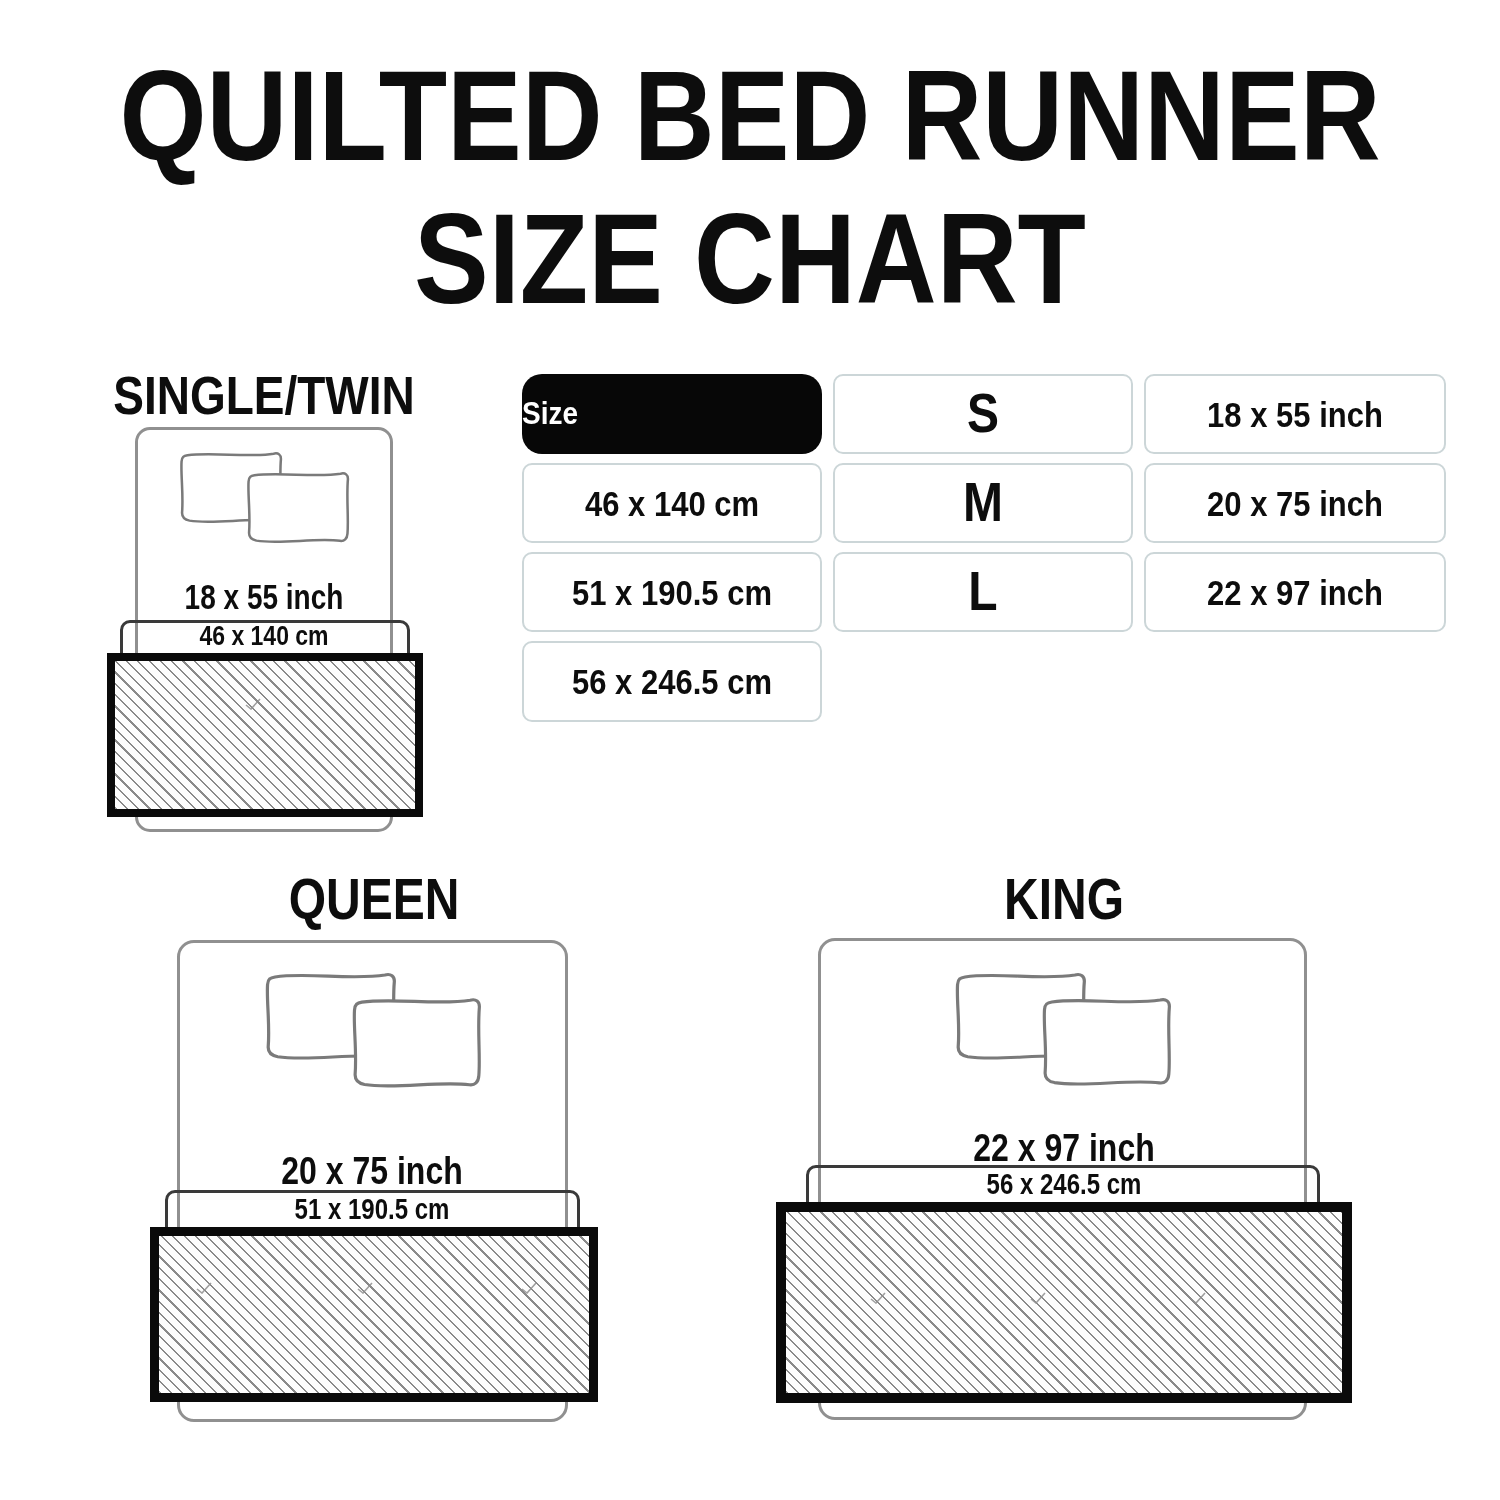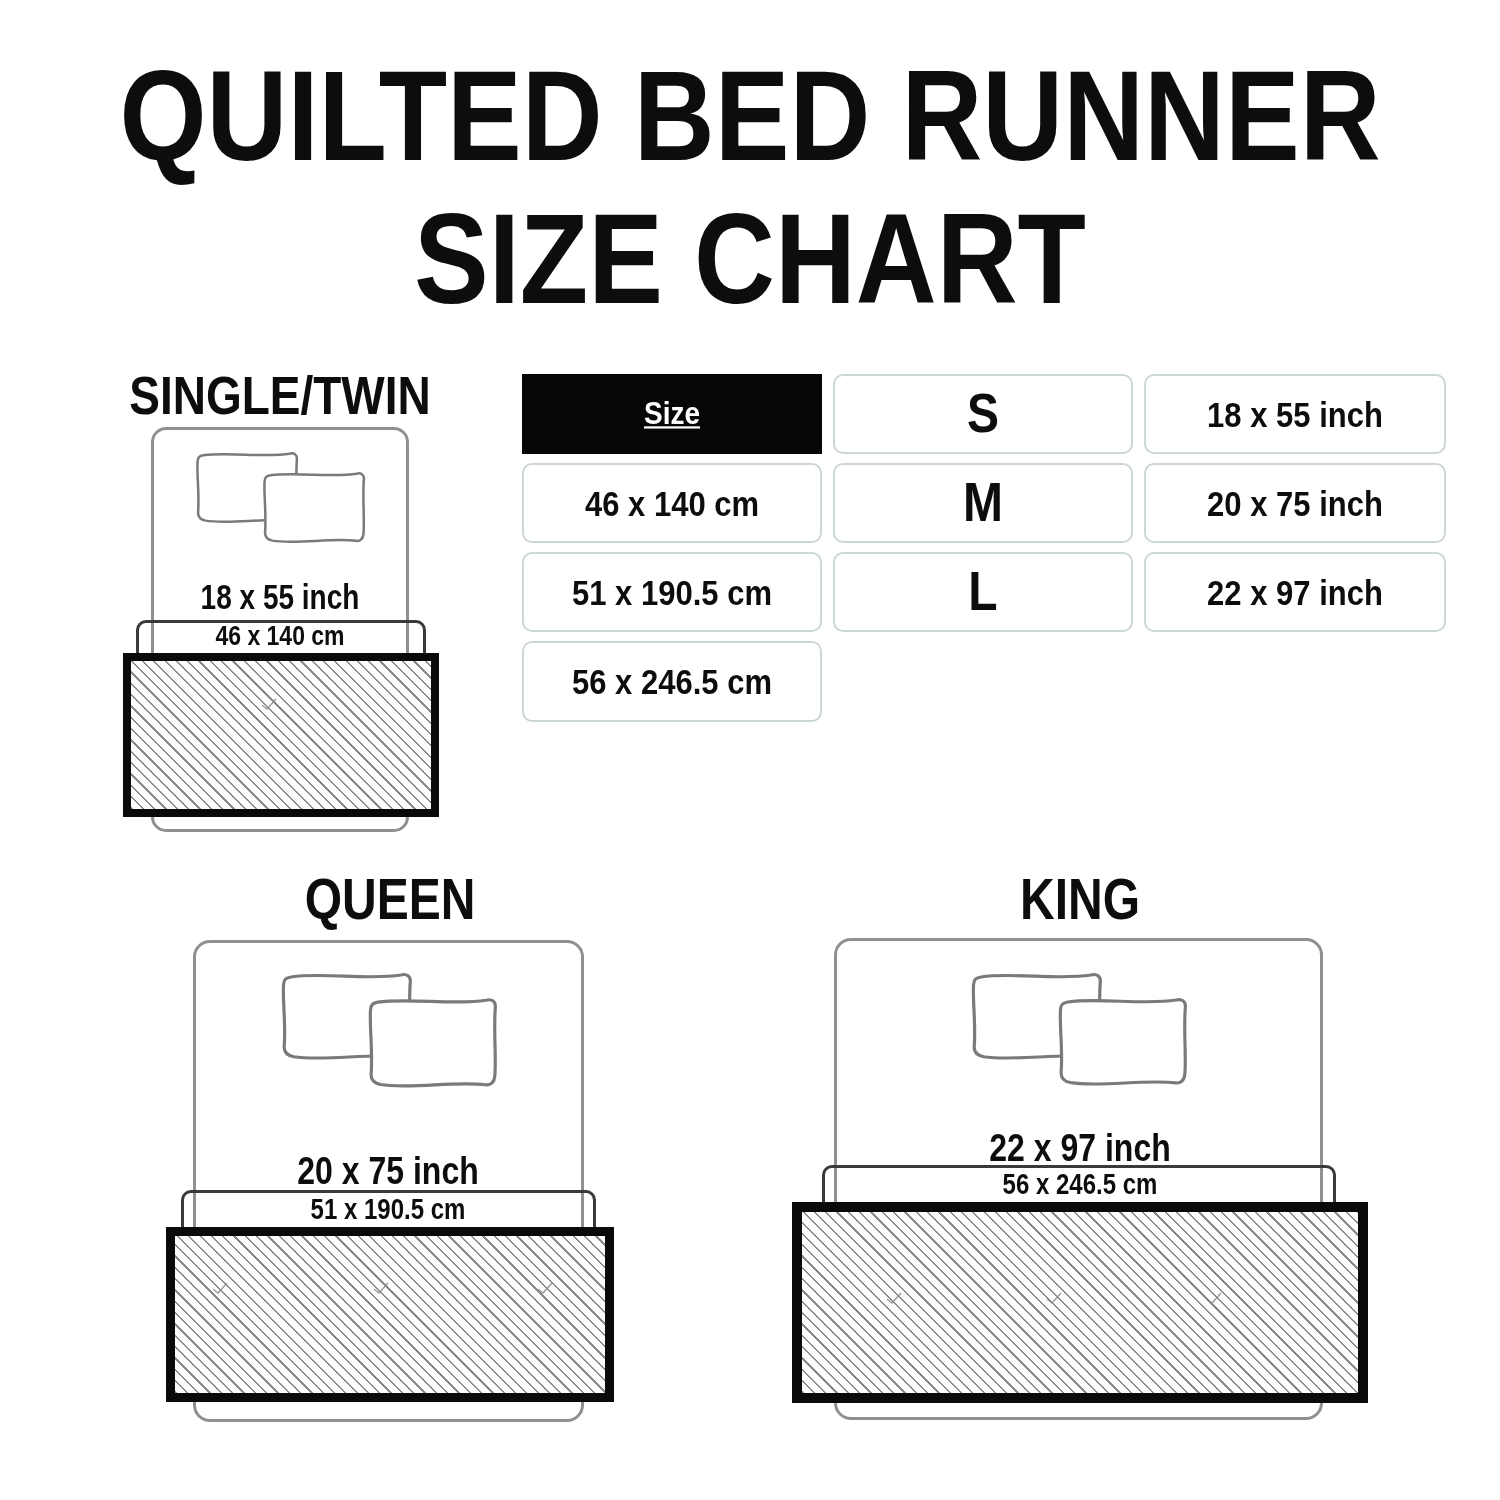--- a/index.html
+++ b/index.html
@@ -8,21 +8,21 @@
     --cell-border:#ccd6d8;
     --bed:#909090;
     --pillow:#7a7a7a;
     --sheet:#3a3a3a;
     --runner:#0a0a0a;
     --hatch:#8a8a8a;
   }
   *{margin:0;padding:0;box-sizing:border-box;}
   html,body{background:#ffffff;}
   body{font-family:"Liberation Sans", sans-serif;color:var(--text);}
-  .page{position:relative;width:1500px;height:1500px;background:#ffffff;overflow:hidden;padding-left:16px;}
+  .page{position:relative;width:1500px;height:1500px;background:#ffffff;overflow:hidden;}
 
   .abs{position:absolute;}
 
   
   .title{position:absolute;left:0;width:1500px;text-align:center;font-weight:bold;
          line-height:1;transform:scaleY(1.15);transform-origin:50% 0;letter-spacing:0px;white-space:nowrap;}
   .title.t1{top:52px;font-size:112px;}
   .title.t2{top:195px;font-size:112px;}
 
   
@@ -41,22 +41,22 @@
           background-image:repeating-linear-gradient(45deg,
             var(--hatch) 0px, var(--hatch) 1.6px,
             rgba(0,0,0,0) 1.6px, rgba(0,0,0,0) 8px);}
   .tick{position:absolute;z-index:5;opacity:.85;}
 
   
   .size-table{position:absolute;left:522px;top:374px;display:grid;
               grid-template-columns:300px 300px 302px;
               grid-template-rows:80px 80px 80px 81px;
               column-gap:11px;row-gap:9px;}
-  .th{background:var(--header-bg);border-radius:0;color:#ffffff;
-      display:flex;align-items:center;justify-content:center;text-decoration:underline;}
+  .th{background:var(--header-bg);border-radius:20px;color:#ffffff;
+      display:flex;align-items:center;}
   .th span{font-weight:bold;font-size:28px;line-height:1;transform:scaleY(1.12);white-space:nowrap;}
   .td{background:#ffffff;border:2px solid var(--cell-border);border-radius:10px;
       display:flex;align-items:center;justify-content:center;}
   .td span{font-weight:bold;line-height:1;transform:scaleY(1.15);white-space:nowrap;}
   .td.size-col span{font-size:48px;}
   .td.meas span{font-size:31px;}
 </style>
 </head>
 <body>
 

